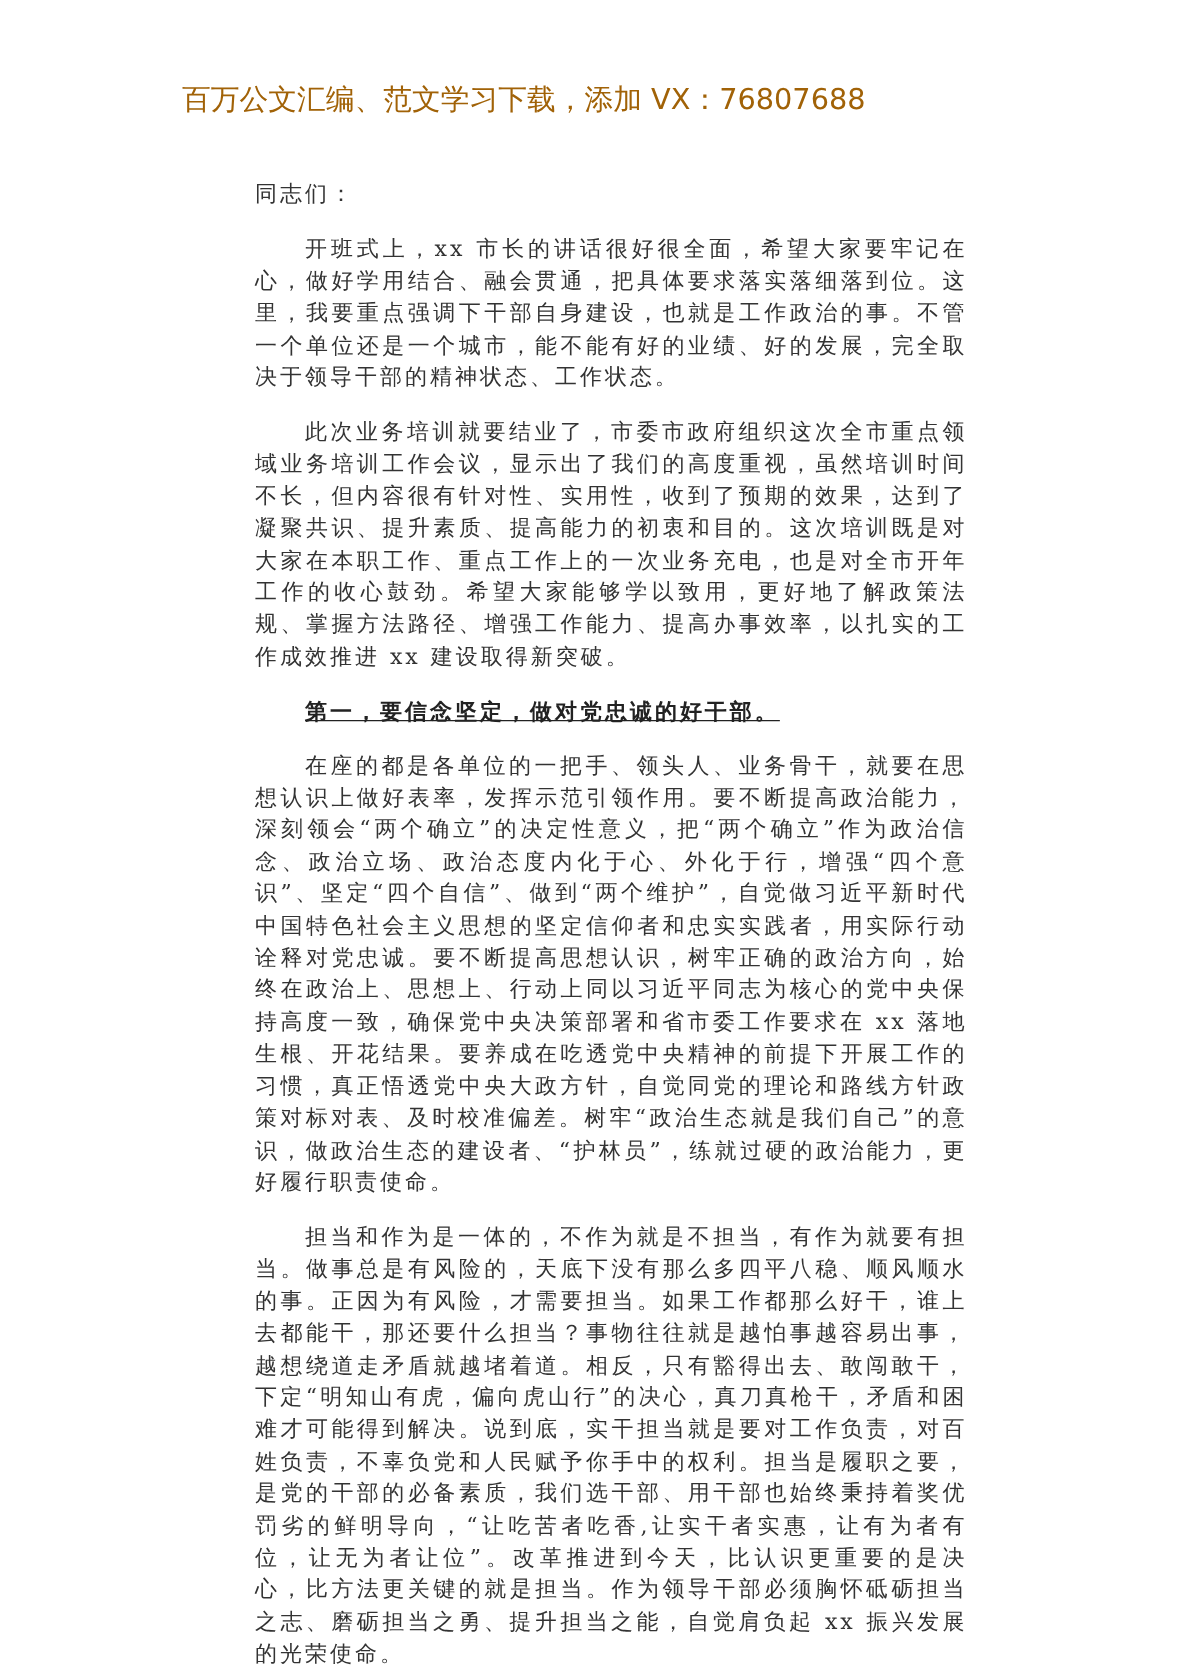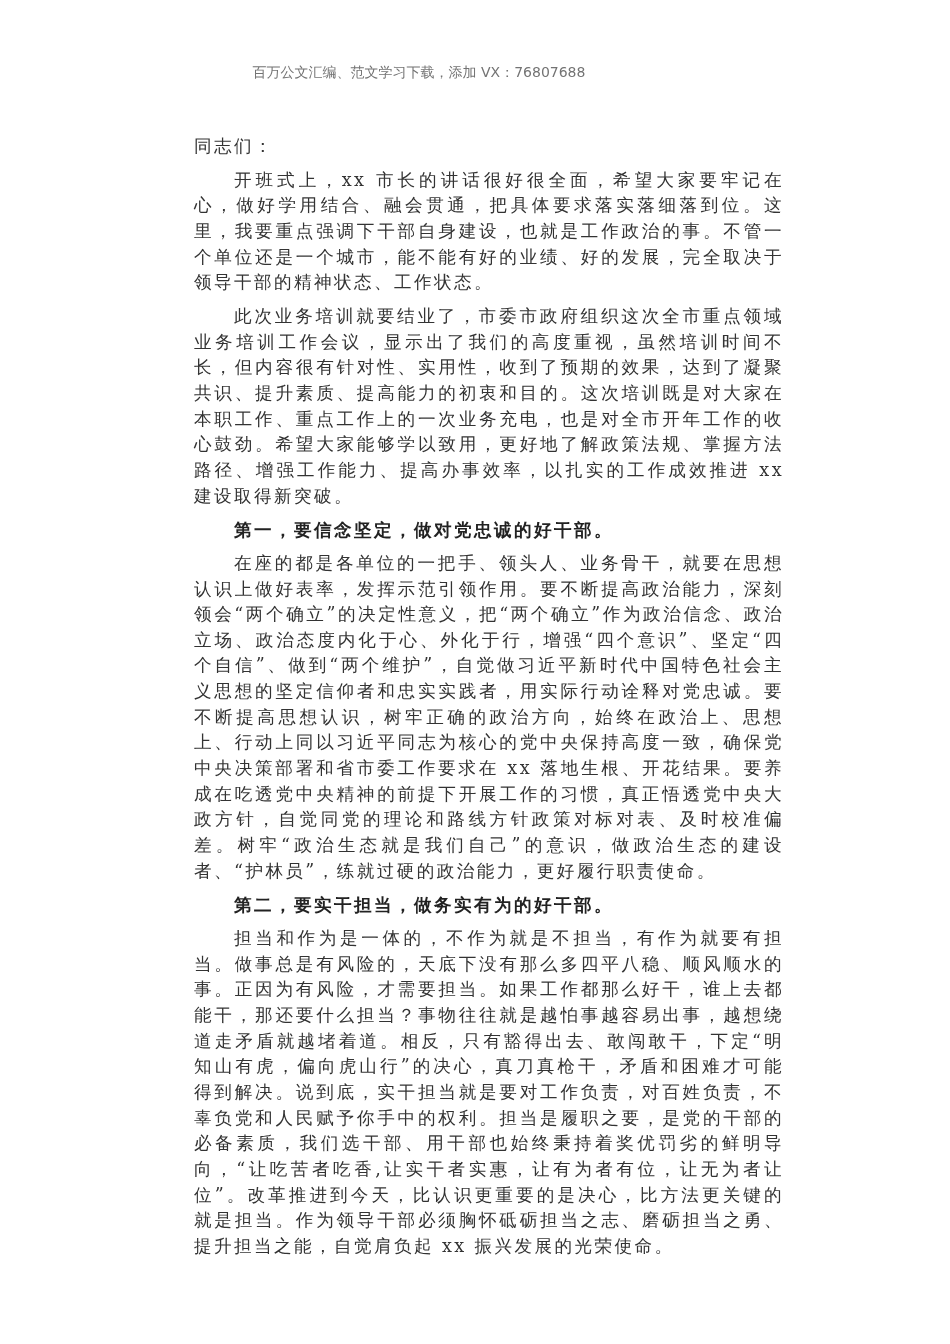--- a/index.html
+++ b/index.html
@@ -1,38 +1,37 @@
 <!DOCTYPE html>
 <html><head>
 <meta charset="utf-8">
 <style>
   html, body { margin: 0; padding: 0; background: #ffffff; }
   body { width: 950px; height: 1344px; position: relative; overflow: hidden; }
   .header {
     position: absolute; top: 64px; left: 0; width: 838px; text-align: center;
-    color: #737373; font-family: "DejaVu Sans", "Liberation Sans", sans-serif;
-    font-size: 14px; letter-spacing: 0px;
+    color: #a16207; font-family: "DejaVu Sans", "Liberation Sans", sans-serif;
+    font-size: 23px; letter-spacing: 0px;
   }
   .doc {
     position: absolute; top: 126px; left: 186px; width: 606px;
     font-family: "DejaVu Serif", "Liberation Serif", serif;
     color: #333333; font-size: 17.6px; line-height: 25.65px;
     letter-spacing: 2.4px; text-align: justify;
   }
-  .doc p { margin: 8px; }
+  .doc p { margin: 18px; }
   .doc p.indent { text-indent: 40px; }
-  .doc p.heading { font-weight: bold; color: #222222; }
+  .doc p.heading { font-weight: bold; color: #222222; text-decoration: underline; }
   .doc p.greet { text-indent: 0; }
 </style>
 </head>
 <body>
 
 <div class="header">百万公文汇编、范文学习下载，添加 VX：76807688</div>
 
 <div class="doc">
   <p class="greet">同志们：</p>
   <p class="indent">开班式上，xx 市长的讲话很好很全面，希望大家要牢记在心，做好学用结合、融会贯通，把具体要求落实落细落到位。这里，我要重点强调下干部自身建设，也就是工作政治的事。不管一个单位还是一个城市，能不能有好的业绩、好的发展，完全取决于领导干部的精神状态、工作状态。</p>
   <p class="indent">此次业务培训就要结业了，市委市政府组织这次全市重点领域业务培训工作会议，显示出了我们的高度重视，虽然培训时间不长，但内容很有针对性、实用性，收到了预期的效果，达到了凝聚共识、提升素质、提高能力的初衷和目的。这次培训既是对大家在本职工作、重点工作上的一次业务充电，也是对全市开年工作的收心鼓劲。希望大家能够学以致用，更好地了解政策法规、掌握方法路径、增强工作能力、提高办事效率，以扎实的工作成效推进 xx 建设取得新突破。</p>
   <p class="indent heading">第一，要信念坚定，做对党忠诚的好干部。</p>
   <p class="indent">在座的都是各单位的一把手、领头人、业务骨干，就要在思想认识上做好表率，发挥示范引领作用。要不断提高政治能力，深刻领会“两个确立”的决定性意义，把“两个确立”作为政治信念、政治立场、政治态度内化于心、外化于行，增强“四个意识”、坚定“四个自信”、做到“两个维护”，自觉做习近平新时代中国特色社会主义思想的坚定信仰者和忠实实践者，用实际行动诠释对党忠诚。要不断提高思想认识，树牢正确的政治方向，始终在政治上、思想上、行动上同以习近平同志为核心的党中央保持高度一致，确保党中央决策部署和省市委工作要求在 xx 落地生根、开花结果。要养成在吃透党中央精神的前提下开展工作的习惯，真正悟透党中央大政方针，自觉同党的理论和路线方针政策对标对表、及时校准偏差。树牢“政治生态就是我们自己”的意识，做政治生态的建设者、“护林员”，练就过硬的政治能力，更好履行职责使命。</p>
-  <p class="indent heading">第二，要实干担当，做务实有为的好干部。</p>
   <p class="indent">担当和作为是一体的，不作为就是不担当，有作为就要有担当。做事总是有风险的，天底下没有那么多四平八稳、顺风顺水的事。正因为有风险，才需要担当。如果工作都那么好干，谁上去都能干，那还要什么担当？事物往往就是越怕事越容易出事，越想绕道走矛盾就越堵着道。相反，只有豁得出去、敢闯敢干，下定“明知山有虎，偏向虎山行”的决心，真刀真枪干，矛盾和困难才可能得到解决。说到底，实干担当就是要对工作负责，对百姓负责，不辜负党和人民赋予你手中的权利。担当是履职之要，是党的干部的必备素质，我们选干部、用干部也始终秉持着奖优罚劣的鲜明导向，“让吃苦者吃香,让实干者实惠，让有为者有位，让无为者让位”。改革推进到今天，比认识更重要的是决心，比方法更关键的就是担当。作为领导干部必须胸怀砥砺担当之志、磨砺担当之勇、提升担当之能，自觉肩负起 xx 振兴发展的光荣使命。</p>
 </div>
 
 </body></html>

